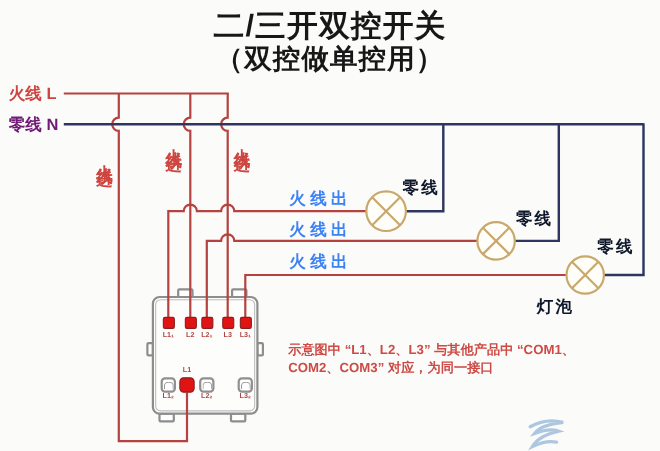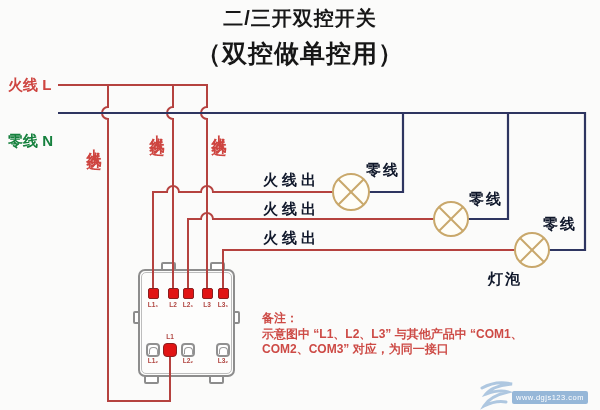--- a/index.html
+++ b/index.html
@@ -1,26 +1,26 @@
 <!DOCTYPE html>
 <html><head>
 <meta charset="utf-8">
 <style>
   html,body{margin:0;padding:0;}
   body{font-family:"Liberation Sans","DejaVu Sans",sans-serif;background:#e8e8e8;}
   #stage{position:relative;width:600px;height:410px;background:#fbfbfa;overflow:hidden;margin:0 auto;}
   .abs{position:absolute;}
   .title{left:0;right:0;text-align:center;font-weight:bold;color:#171717;}
-  #title1{top:5px;font-size:20px;letter-spacing:1px;}
+  #title1{top:5px;font-size:28px;letter-spacing:1px;}
   #title2{top:37px;font-size:25px;letter-spacing:1px;}
   .legend{font-size:15px;font-weight:bold;white-space:nowrap;text-align:center;}
   .red{color:#ce4540;}
-  .navy{color:#15803d;margin-top:28px;}
+  .navy{color:#701a75;}
   .vlabel{writing-mode:vertical-rl;text-orientation:upright;font-size:15px;font-weight:bold;color:#ce4540;letter-spacing:3px;line-height:17px;}
-  .hlabel{font-size:15px;font-weight:bold;color:#0f172a;letter-spacing:4px;white-space:nowrap;}
+  .hlabel{font-size:15px;font-weight:bold;color:#3b82f6;letter-spacing:4px;white-space:nowrap;}
   .nlabel{font-size:15px;font-weight:bold;color:#0f172a;letter-spacing:2px;white-space:nowrap;}
   #wires{left:0;top:0;z-index:5;pointer-events:none;}
   
   .tab{width:15px;height:9px;background:#fff;border:2px solid #8d8d8d;border-radius:2px;z-index:0;box-sizing:border-box;}
   .notch{width:7px;height:13px;background:#fff;border:2px solid #8d8d8d;border-radius:2px;z-index:0;box-sizing:border-box;}
   #switch-body{left:138px;top:269px;width:97px;height:108px;border:2px solid #8d8d8d;border-radius:7px;background:#fdfdfc;z-index:1;box-sizing:border-box;}
   #switch-inner{position:absolute;left:1px;top:1px;right:1px;bottom:1px;border:1px solid #bdbdbd;border-radius:5px;}
   .term-top{width:11px;height:11px;top:288px;background:#e11414;border:1px solid #8a1f1f;border-radius:2px;z-index:6;box-sizing:border-box;}
   .term-bot{width:14px;height:14px;top:343px;background:#fff;border:2px solid #909090;border-radius:4px;z-index:6;box-sizing:border-box;}
   .term-bot .arch{position:absolute;left:1px;top:2px;width:7px;height:6px;border:1.5px solid #9a9a9a;border-bottom:none;border-radius:4px 4px 0 0;}
@@ -129,24 +129,22 @@
     </div>
   <div class="abs term-bot" style="left:216px;">
       <div class="arch"></div>
     </div>
 
   <div class="abs tlabel" style="left:144px;top:357px;width:18px;">L1₂</div>
   <div class="abs tlabel" style="left:179px;top:357px;width:18px;">L2₂</div>
   <div class="abs tlabel" style="left:214px;top:357px;width:18px;">L3₂</div>
 
   <div class="abs" id="notes">
-    <div>备注：</div>
     <div>示意图中 “L1、L2、L3” 与其他产品中 “COM1、</div>
     <div>COM2、COM3” 对应，为同一接口</div>
     <div class="gap"></div>
   </div>
 
   <svg class="abs" id="wm-logo" width="40" height="32" viewBox="0 0 40 32">
     <path d="M6 10 Q20 2 36 6 Q16 8 10 16 Q24 11 32 14 Q14 18 8 28 Q20 22 30 24" stroke="#9cbbda" stroke-width="3" fill="none" stroke-linecap="round"></path>
   </svg>
-  <div class="abs" id="wm-box">www.dgjs123.com</div>
 
 </div>
 
 </body></html>

